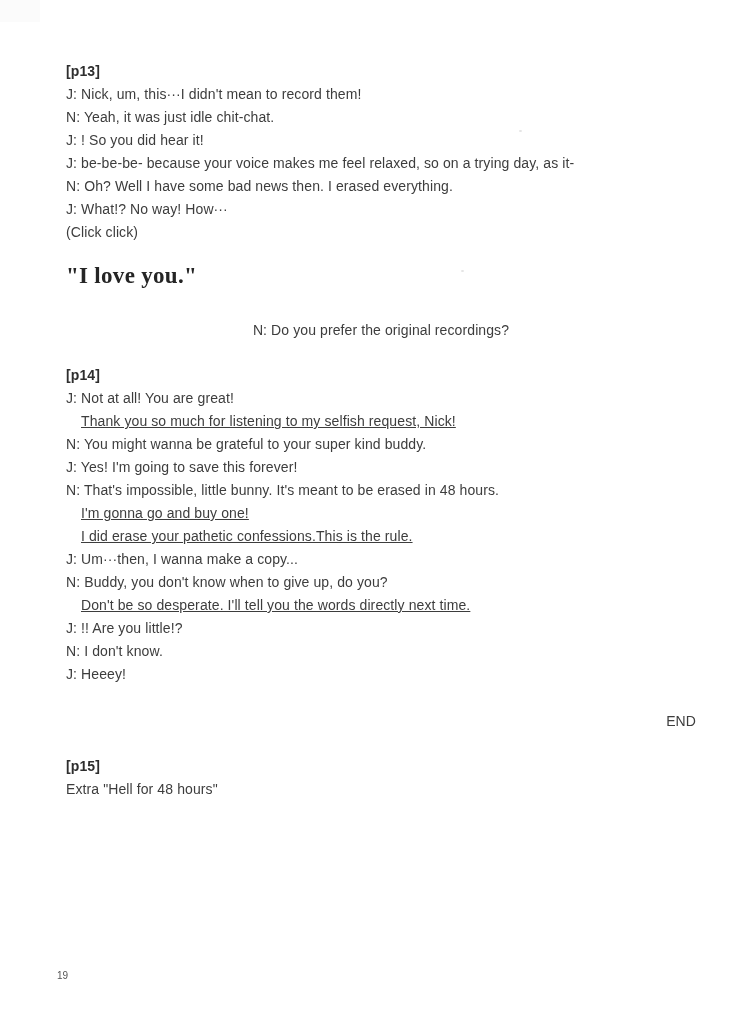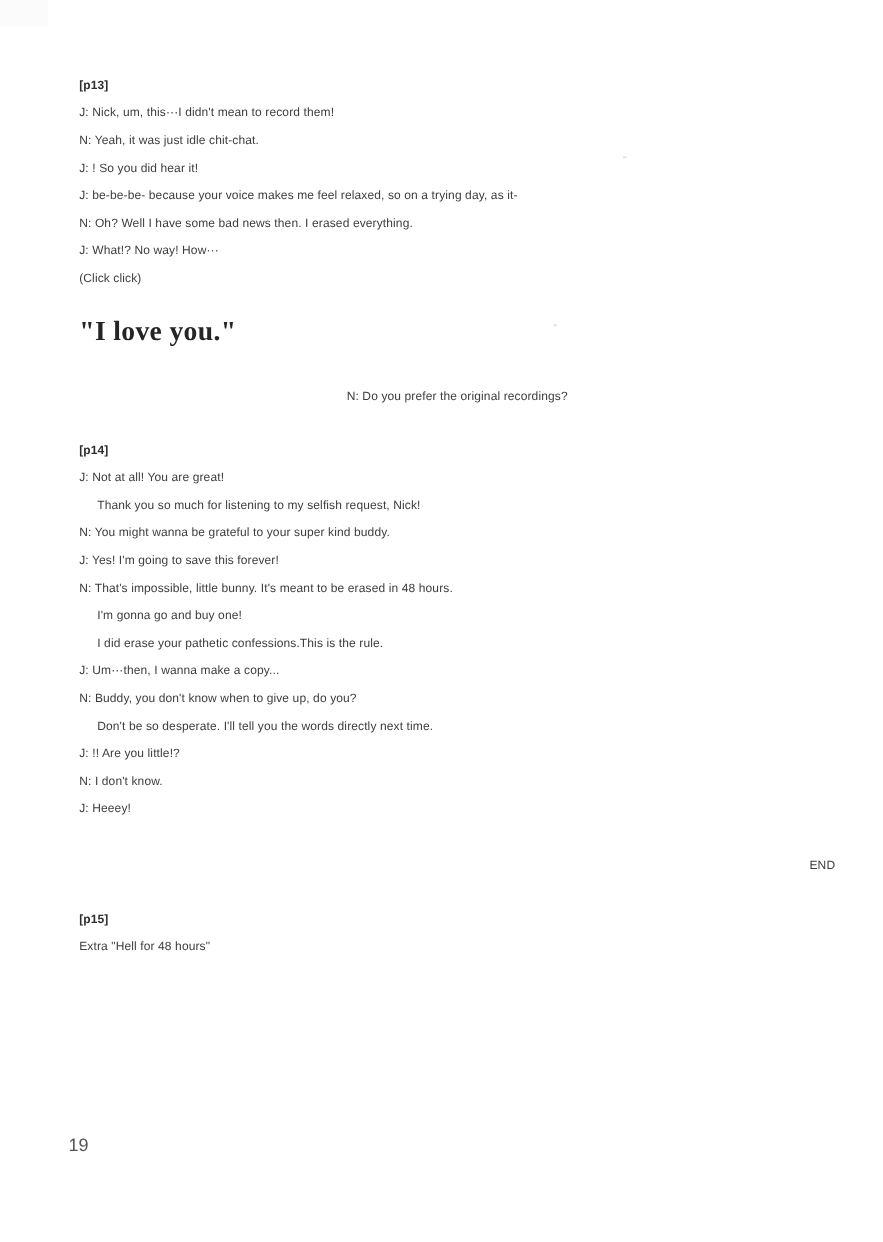--- a/index.html
+++ b/index.html
@@ -30,50 +30,51 @@
   }
   .speck.s1 { left: 519px; top: 130px; }
   .speck.s2 { left: 461px; top: 270px; }
   .content {
     position: absolute;
     top: 60px;
     left: 66px;
     right: 40px;
   }
   .line {
-    font-size: 10px;
+    font-size: 14px;
     line-height: 23px;
     letter-spacing: 0.1px;
     white-space: pre;
   }
   .label {
     font-weight: bold;
     color: #2e2e2e;
   }
   .indent {
     padding-left: 15px;
+    text-decoration: underline;
   }
   .title {
     font-family: "Liberation Serif", "DejaVu Serif", serif;
     font-weight: bold;
     font-size: 23px;
     line-height: 30px;
     color: #252525;
     letter-spacing: 0.3px;
     white-space: pre;
   }
   .sp-title  { margin-top: 17px; }
   .sp-after-title { margin-top: 28px; text-align: center; }
   .sp-section { margin-top: 22px; }
   .sp-end { margin-top: 24px; text-align: right; }
   .page-number {
     position: absolute;
     left: 57px;
-    top: 946px;
-    font-size: 15px;
+    top: 970px;
+    font-size: 10px;
     color: #555555;
     font-family: "Liberation Sans", sans-serif;
   }
 </style>
 </head>
 <body>
 
 <div class="page">
   <div class="scan-corner"></div>
   <div class="speck s1"></div>

